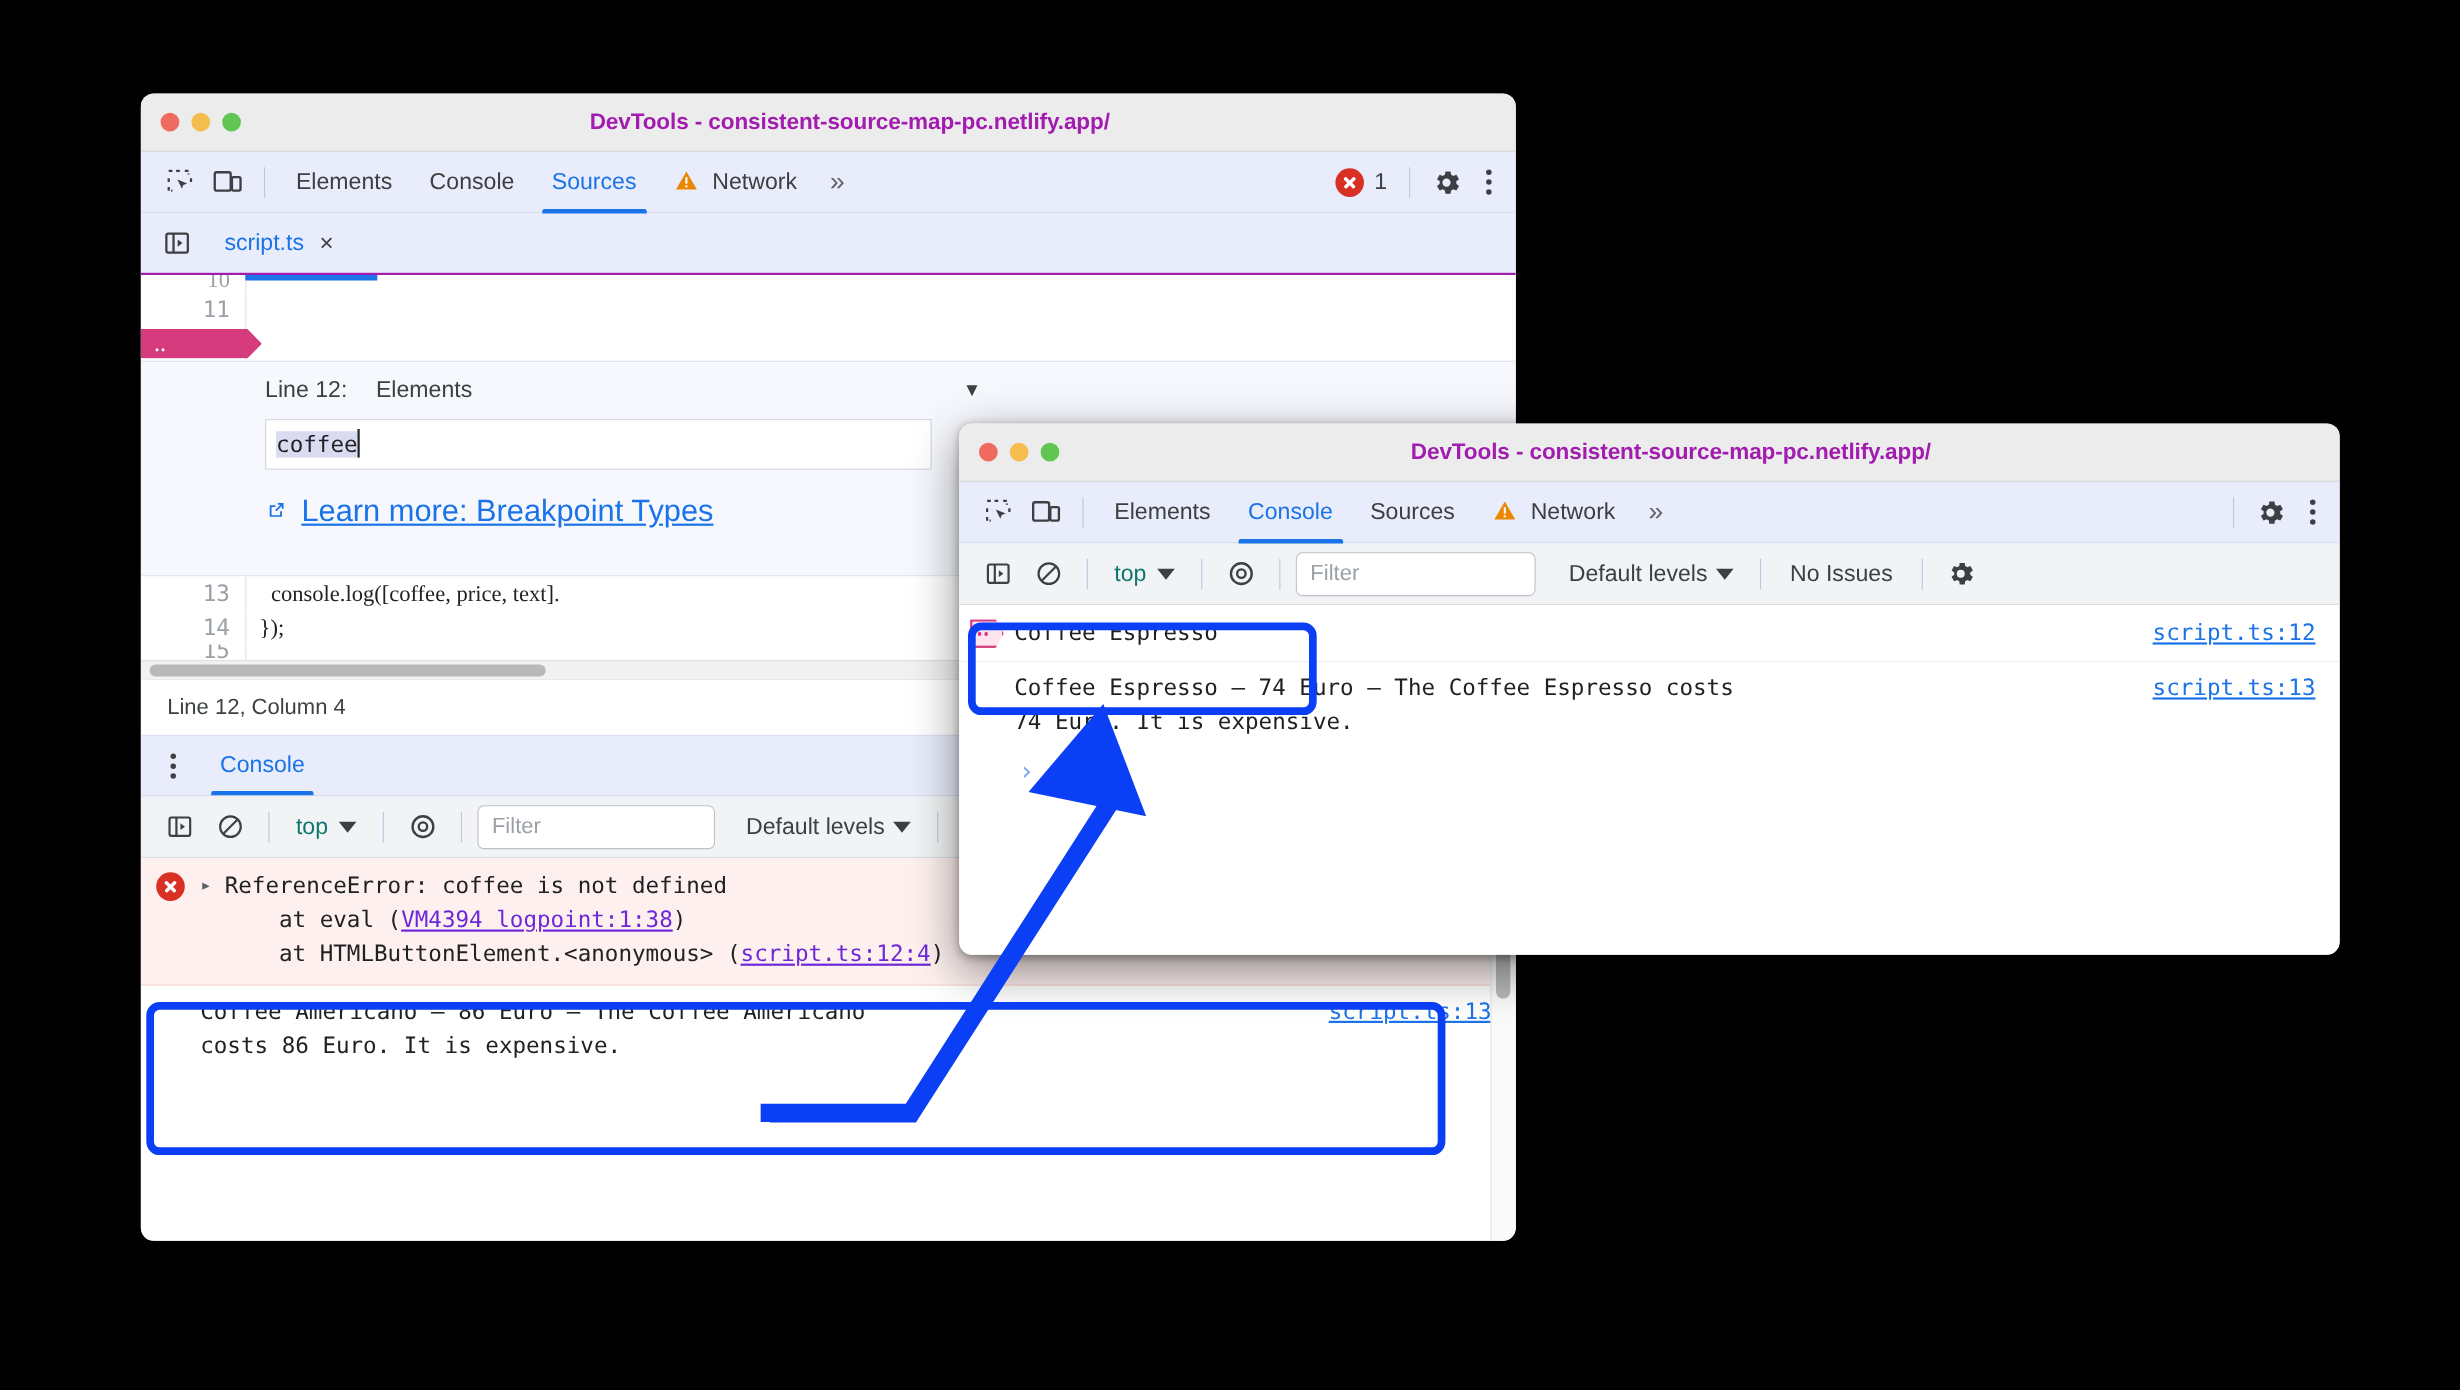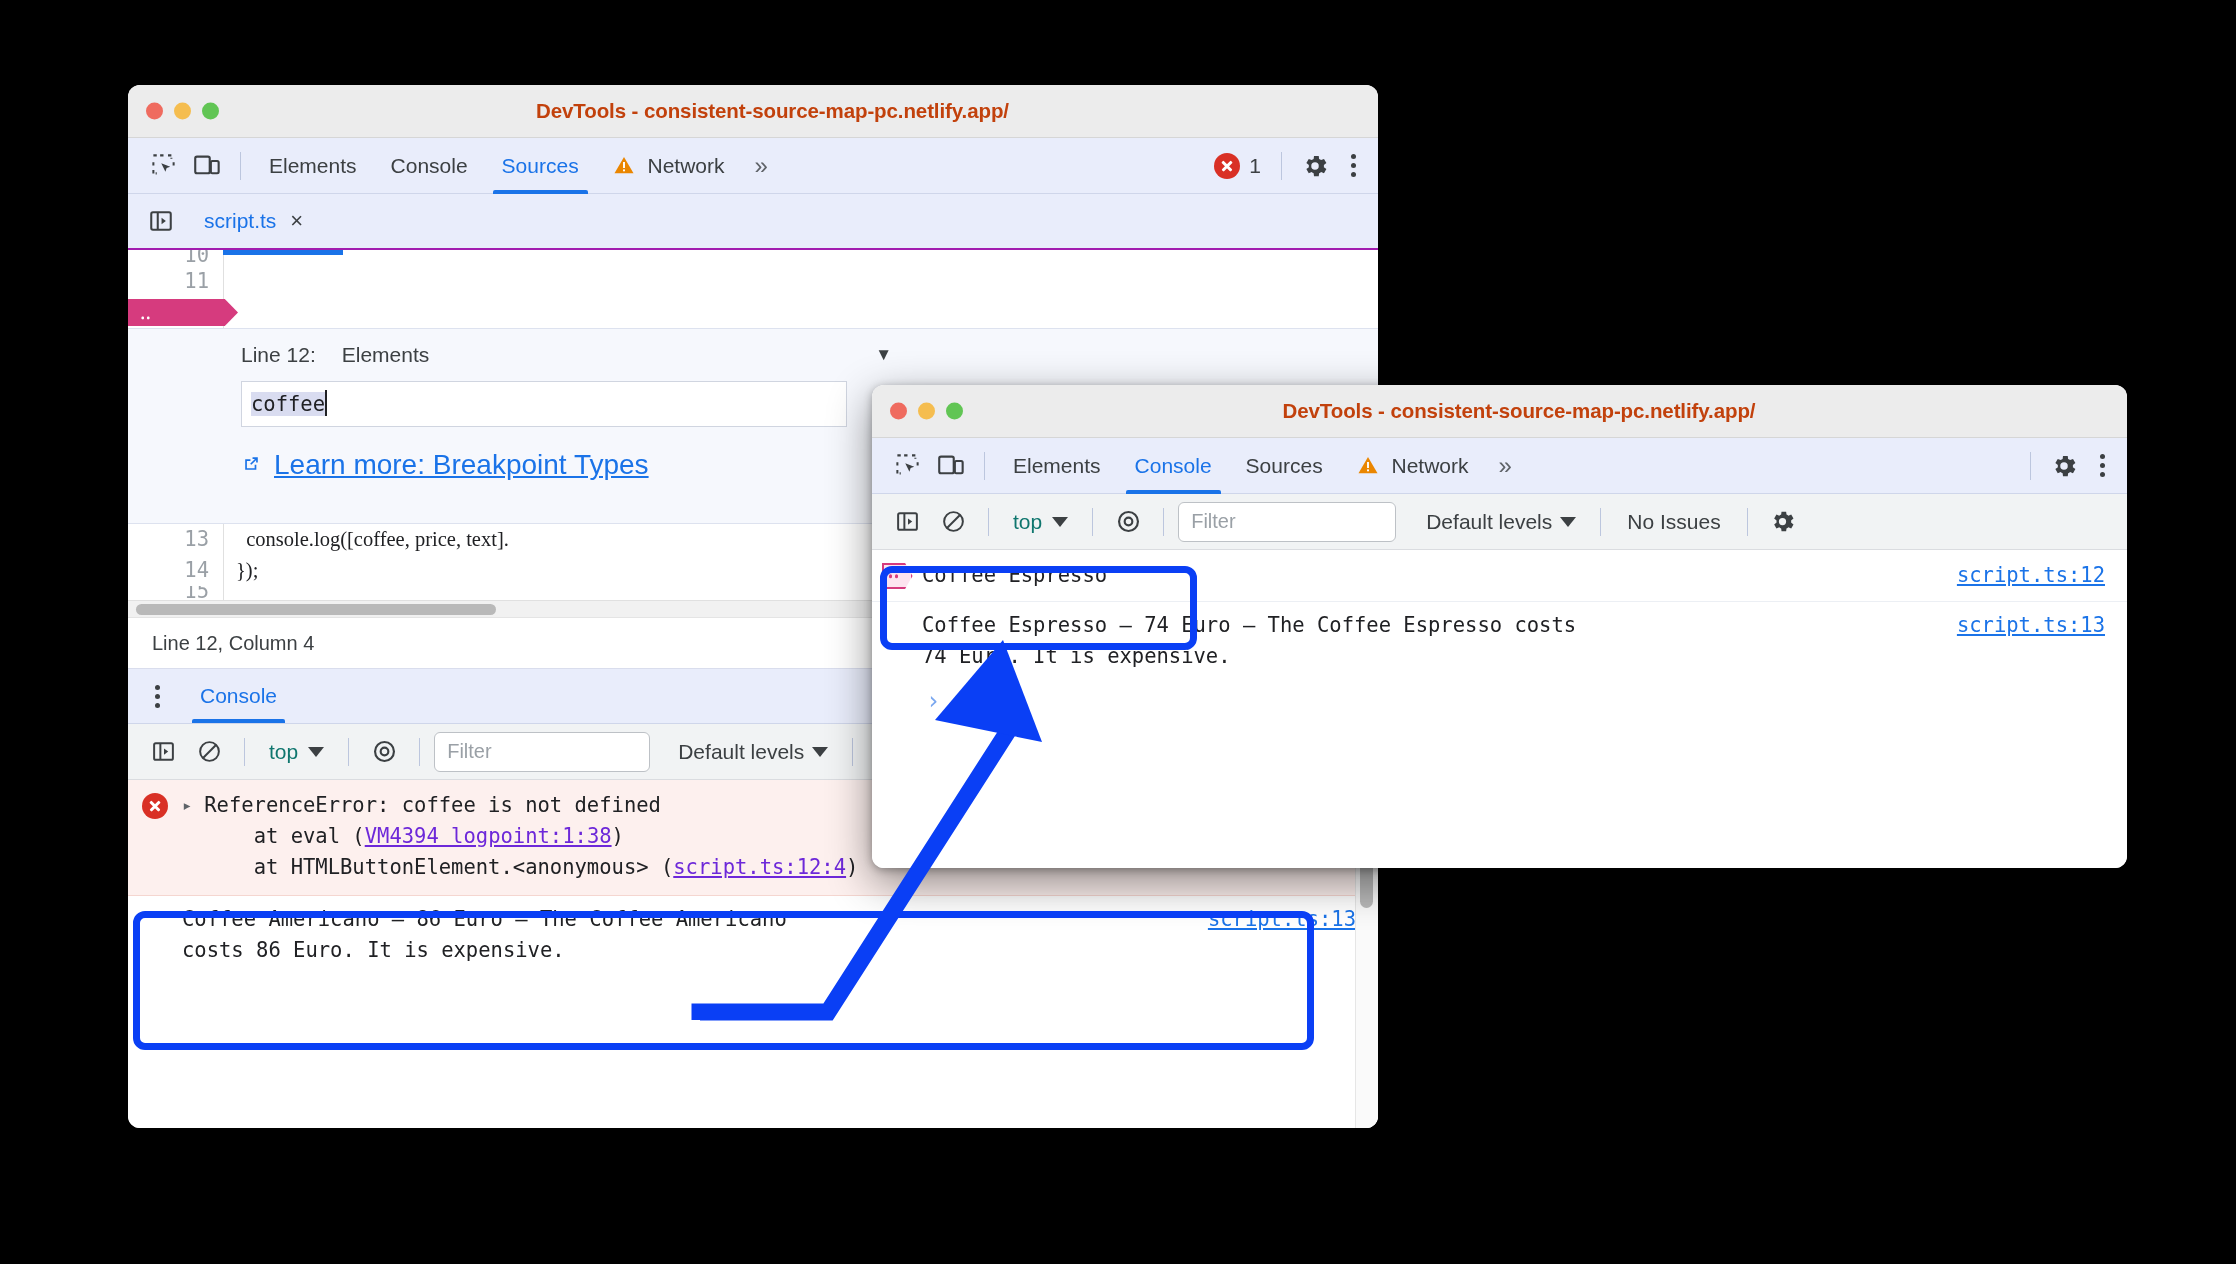--- a/index.html
+++ b/index.html
@@ -46,21 +46,21 @@
     border-radius: 50%;
   }
   .light.red { background: #ef6b5f; }
   .light.yellow { background: #f5bd4f; }
   .light.green { background: #61c554; }
   .win-title {
     width: 100%;
     text-align: center;
     font-size: 20.5px;
     font-weight: bold;
-    color: #c2410c;
+    color: #a21caf;
     letter-spacing: -0.1px;
     padding-left: 39px;
   }
 
   
   .dt-toolbar {
     height: 56px;
     background: #e9edfb;
     border-bottom: 1px solid #cfd6ea;
     display: flex;
@@ -623,21 +623,21 @@
     </div>
     <div class="file-tab">
       <span>script.ts</span>
       <span class="close-x">×</span>
     </div>
   </div>
 
   <div class="editor" style="height:78px;">
     <div class="sel-blue-top"></div>
     <div class="code-row" style="height:16px;">
-      <div class="gutter" style="height:16px;line-height:10px;overflow:hidden;"><span>10</span></div>
+      <div class="gutter" style="height:16px;line-height:10px;overflow:hidden;font-family:Liberation Serif, serif;"><span>10</span></div>
       <div class="code-text" style="height:16px;"></div>
     </div>
     <div class="code-row">
       <div class="gutter"><span>11</span></div>
       <div class="code-text">
         
       </div>
     </div>
     <div class="code-row">
       <div class="gutter">

